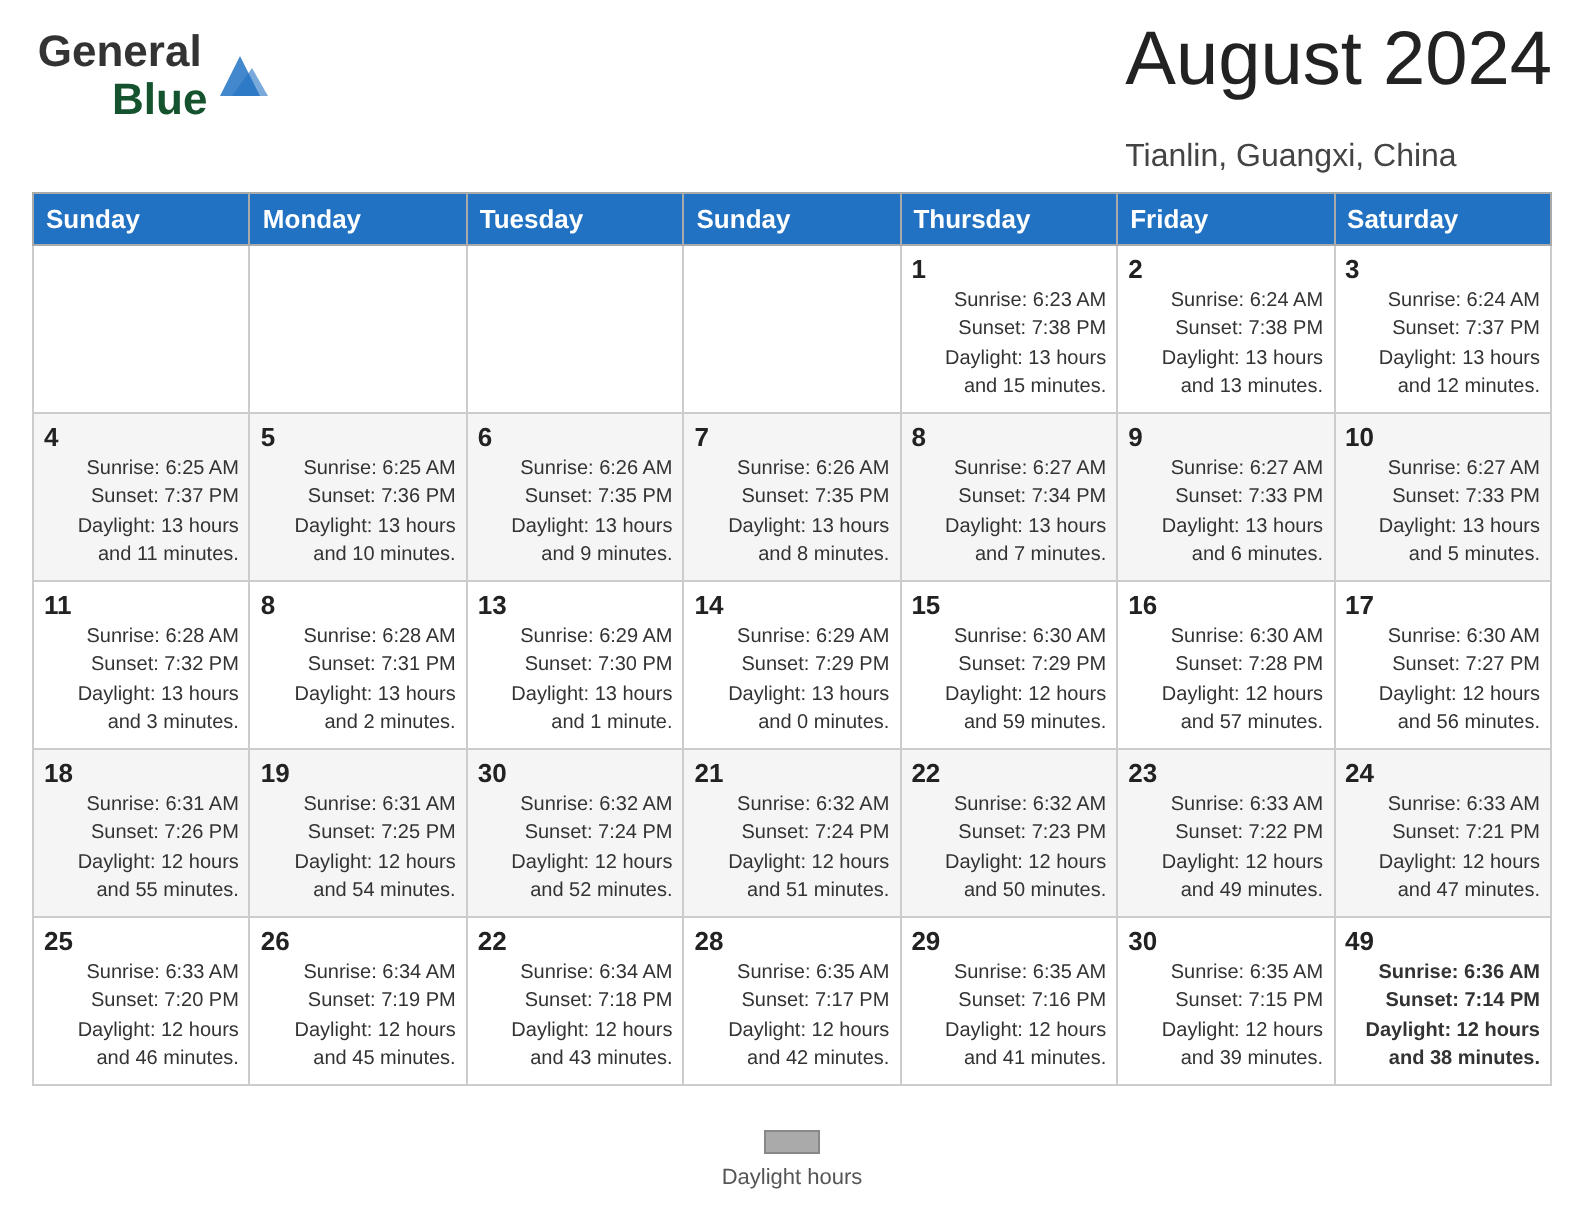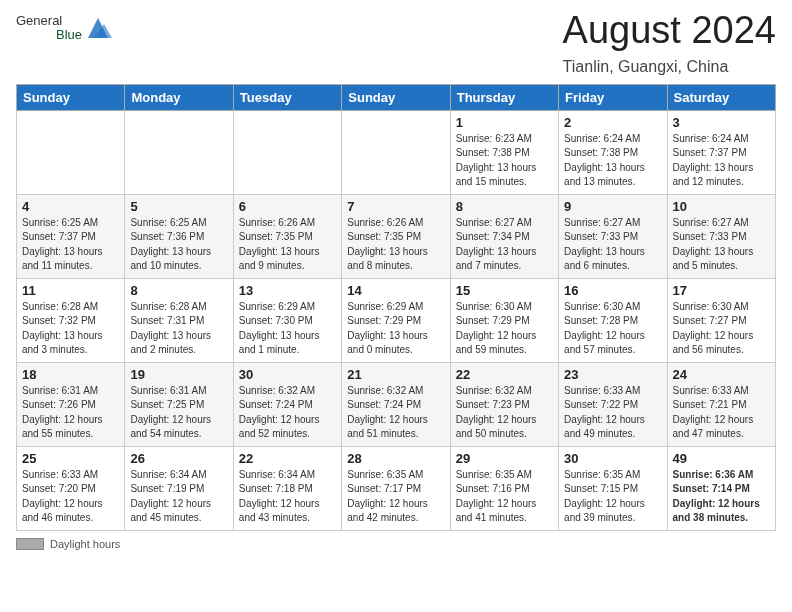--- a/index.html
+++ b/index.html
@@ -20,43 +20,44 @@
       align-items: flex-start;
       justify-content: space-between;
       margin-bottom: 8px;
     }
     .logo {
       display: flex;
       align-items: center;
       margin-top: 4px;
     }
     .logo-text {
-      font-size: 13px;
-      font-weight: normal;
+      font-size: 22px;
+      font-weight: bold;
       line-height: 1.1;
+      text-align: center;
     }
     .logo-text .general { color: #333; }
     .logo-text .blue { color: #14532d; margin-left: 40px; }
     .logo-icon {
       width: 28px;
       height: 28px;
       margin-left: 2px;
     }
     .title-block {
     }
     .month-year {
       font-size: 38px;
       font-weight: 300;
       color: #222;
       line-height: 1.1;
     }
     .location {
       font-size: 16px;
       color: #444;
-      margin-top: 6px;
+      margin-top: 18px;
     }
     .calendar {
       width: 100%;
       border-collapse: collapse;
       table-layout: fixed;
     }
     .calendar th {
       background: #2272c3;
       color: #fff;
       text-align: left;
@@ -80,31 +81,33 @@
     .day-num {
       font-size: 13px;
       font-weight: bold;
       margin-bottom: 2px;
       display: block;
     }
     .day-info {
       font-size: 10px;
       line-height: 1.45;
       color: #333;
+      text-align: right;
     }
     .empty-cell {
       background: #fff !important;
     }
     .footer-note {
-      margin-top: 7px;
+      margin-top: 22px;
       font-size: 11px;
       color: #555;
       display: flex;
       align-items: center;
       gap: 6px;
+      flex-direction: column;
     }
     .footer-note .swatch {
       display: inline-block;
       width: 28px;
       height: 12px;
       background: #aaa;
       border: 1px solid #888;
     }
   </style>
 </head>

